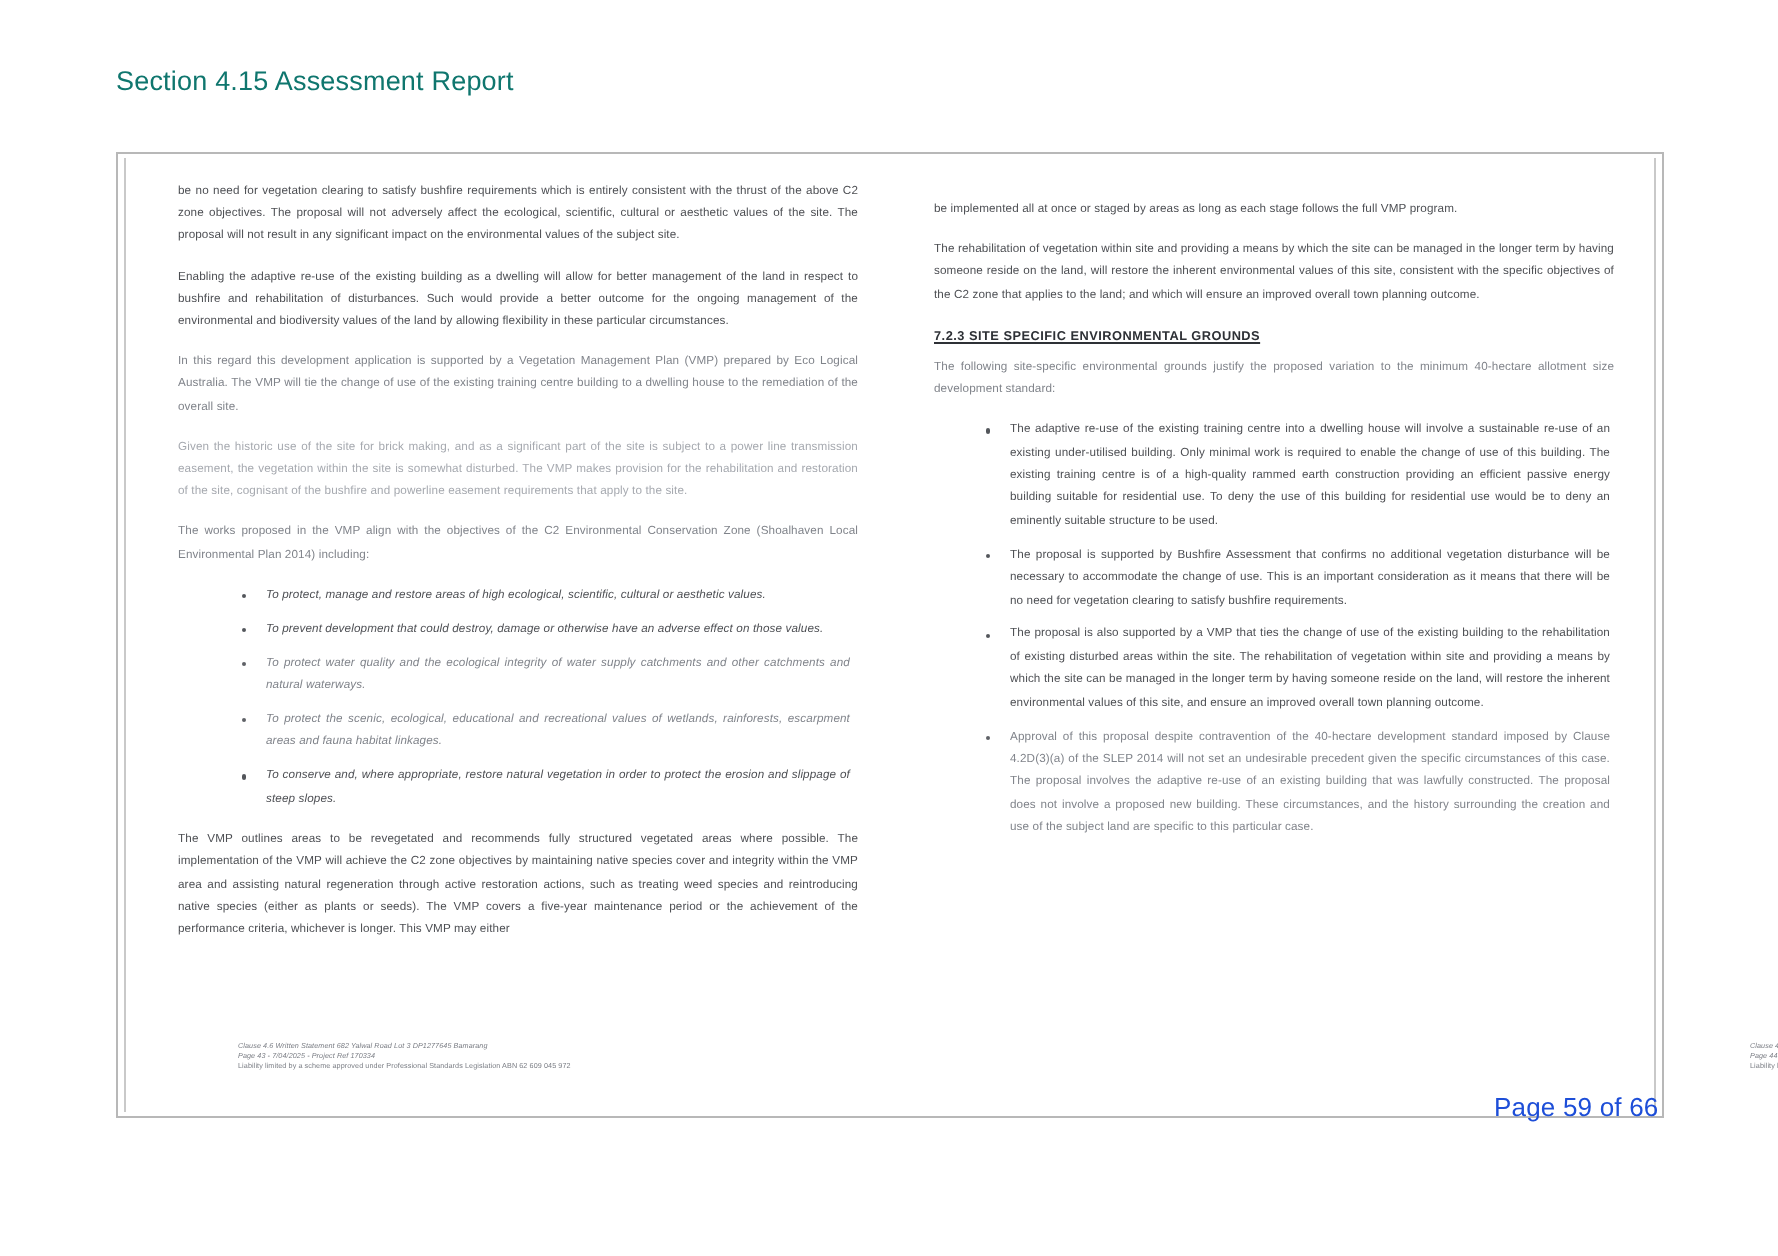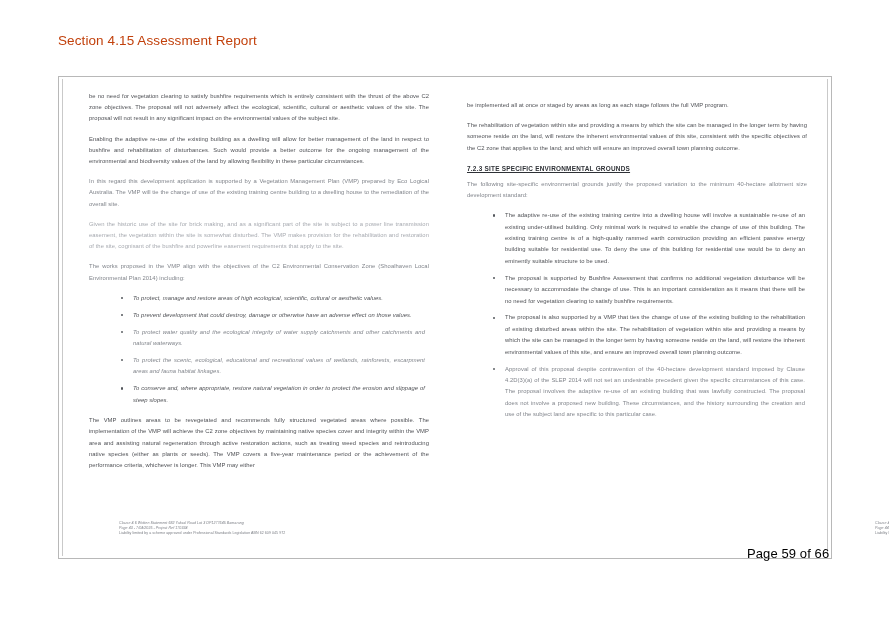--- a/index.html
+++ b/index.html
@@ -15,21 +15,21 @@
     color: #000;
     position: relative;
   }
 
   
   #viewer-title {
     position: absolute;
     left: 58px;
     top: 33px;
     font-size: 13.5px;
-    color: #c2410c;
+    color: #0f766e;
     letter-spacing: 0.1px;
     white-space: nowrap;
   }
 
   
   #page-sheet {
     position: absolute;
     left: 58px;
     top: 76px;
     width: 774px;
@@ -144,21 +144,21 @@
   .page-footer .line-em { font-style: italic; }
   #footer-left  { left: 30px; }
   #footer-right { left: 408px; }
 
   
   #page-indicator {
     position: absolute;
     left: 747px;
     top: 546px;
     font-size: 13px;
-    color: #000000;
+    color: #1d4ed8;
     white-space: nowrap;
     letter-spacing: 0.1px;
   }
 </style>
 </head>
 <body>
 
 <div id="viewer-title">Section 4.15 Assessment Report</div>
 
 <div id="page-sheet">

